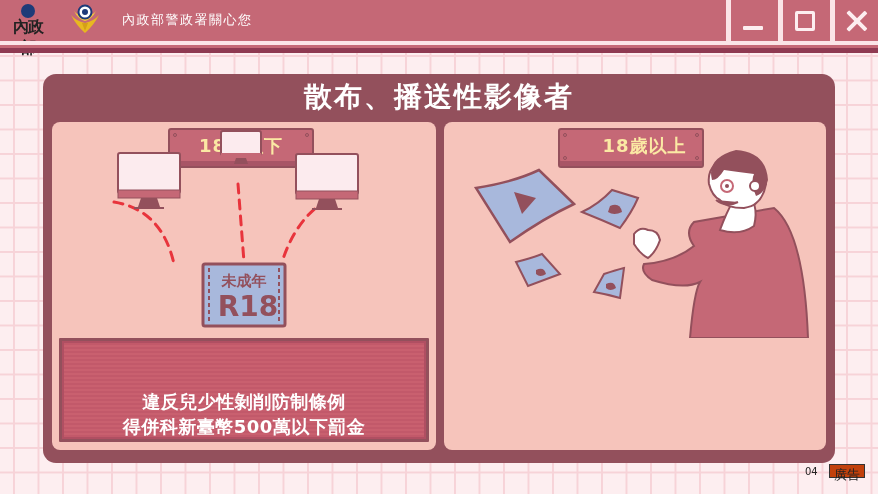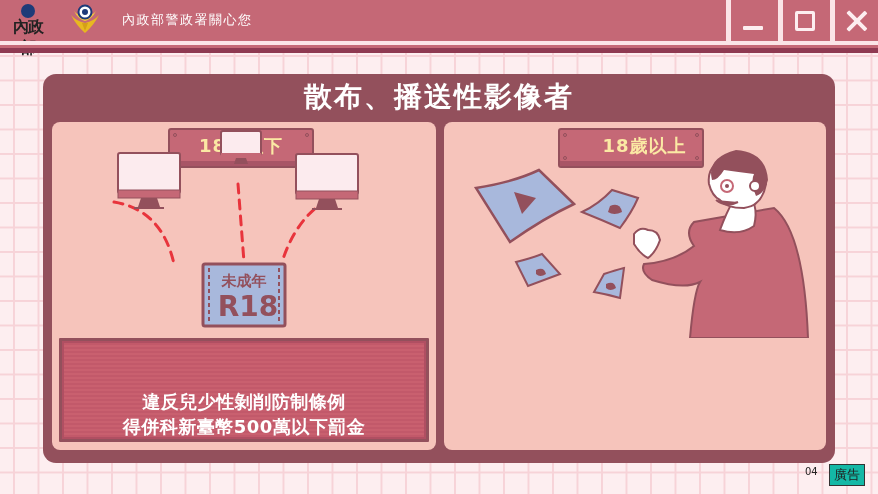--- a/index.html
+++ b/index.html
@@ -104,22 +104,22 @@
   }
   .panel.right .info-box { width: 372px; left: 5px; }
 
   
   .illu { position: absolute; left: 0; top: 0; }
 
   .footer-page {
     position: absolute; left: 805px; top: 466px; font-size: 10px; color: #222;
   }
   .footer-tag {
-    position: absolute; left: 829px; top: 464px; height: 22px; padding: 1px 4px;
-    border: 1px solid #333; font-size: 13px; color: #222; background: #14b8a6;
+    position: absolute; left: 829px; top: 464px; height: 14px; padding: 1px 4px;
+    border: 1px solid #333; font-size: 13px; color: #222; background: #c2410c;
   }
 </style>
 </head>
 <body>
 
 <div class="titlebar">
   <div class="logo-moi">
     <div class="dome"></div>
     <div class="txt">內政部</div>
   </div>

